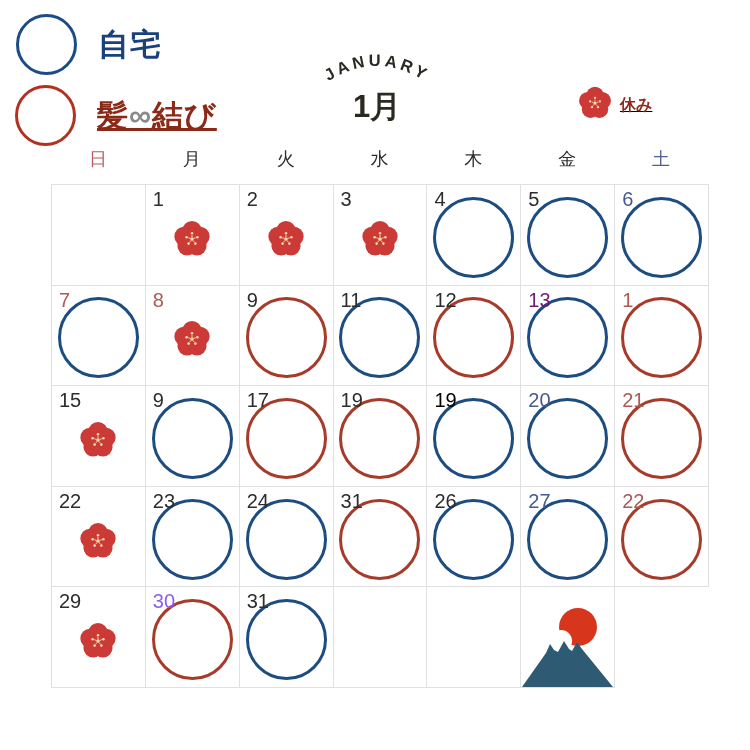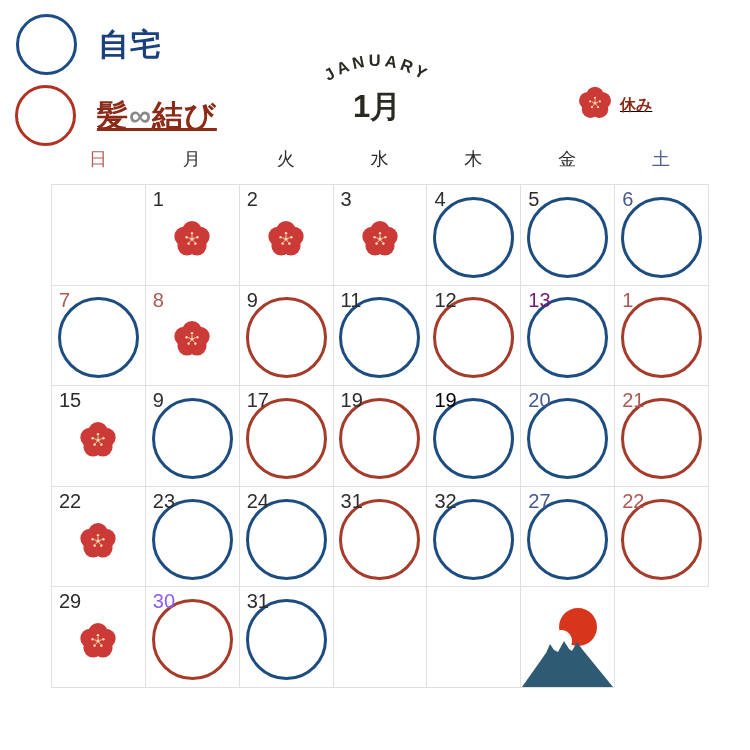--- a/index.html
+++ b/index.html
@@ -331,21 +331,21 @@
       </div>
       <div class="cell">
         <span class="day-num" style="color: rgb(45, 45, 45);">24</span>
         <div class="day-circle" style="border-color: rgb(29, 77, 128);"></div>
       </div>
       <div class="cell">
         <span class="day-num" style="color: rgb(45, 45, 45);">31</span>
         <div class="day-circle" style="border-color: rgb(166, 59, 42);"></div>
       </div>
       <div class="cell">
-        <span class="day-num" style="color: rgb(45, 45, 45);">32</span>
+        <span class="day-num" style="color: rgb(45, 45, 45);">26</span>
         <div class="day-circle" style="border-color: rgb(29, 77, 128);"></div>
       </div>
       <div class="cell">
         <span class="day-num" style="color: rgb(71, 89, 142);">27</span>
         <div class="day-circle" style="border-color: rgb(29, 77, 128);"></div>
       </div>
       <div class="cell">
         <span class="day-num" style="color: rgb(171, 90, 85);">22</span>
         <div class="day-circle" style="border-color: rgb(166, 59, 42);"></div>
       </div>

